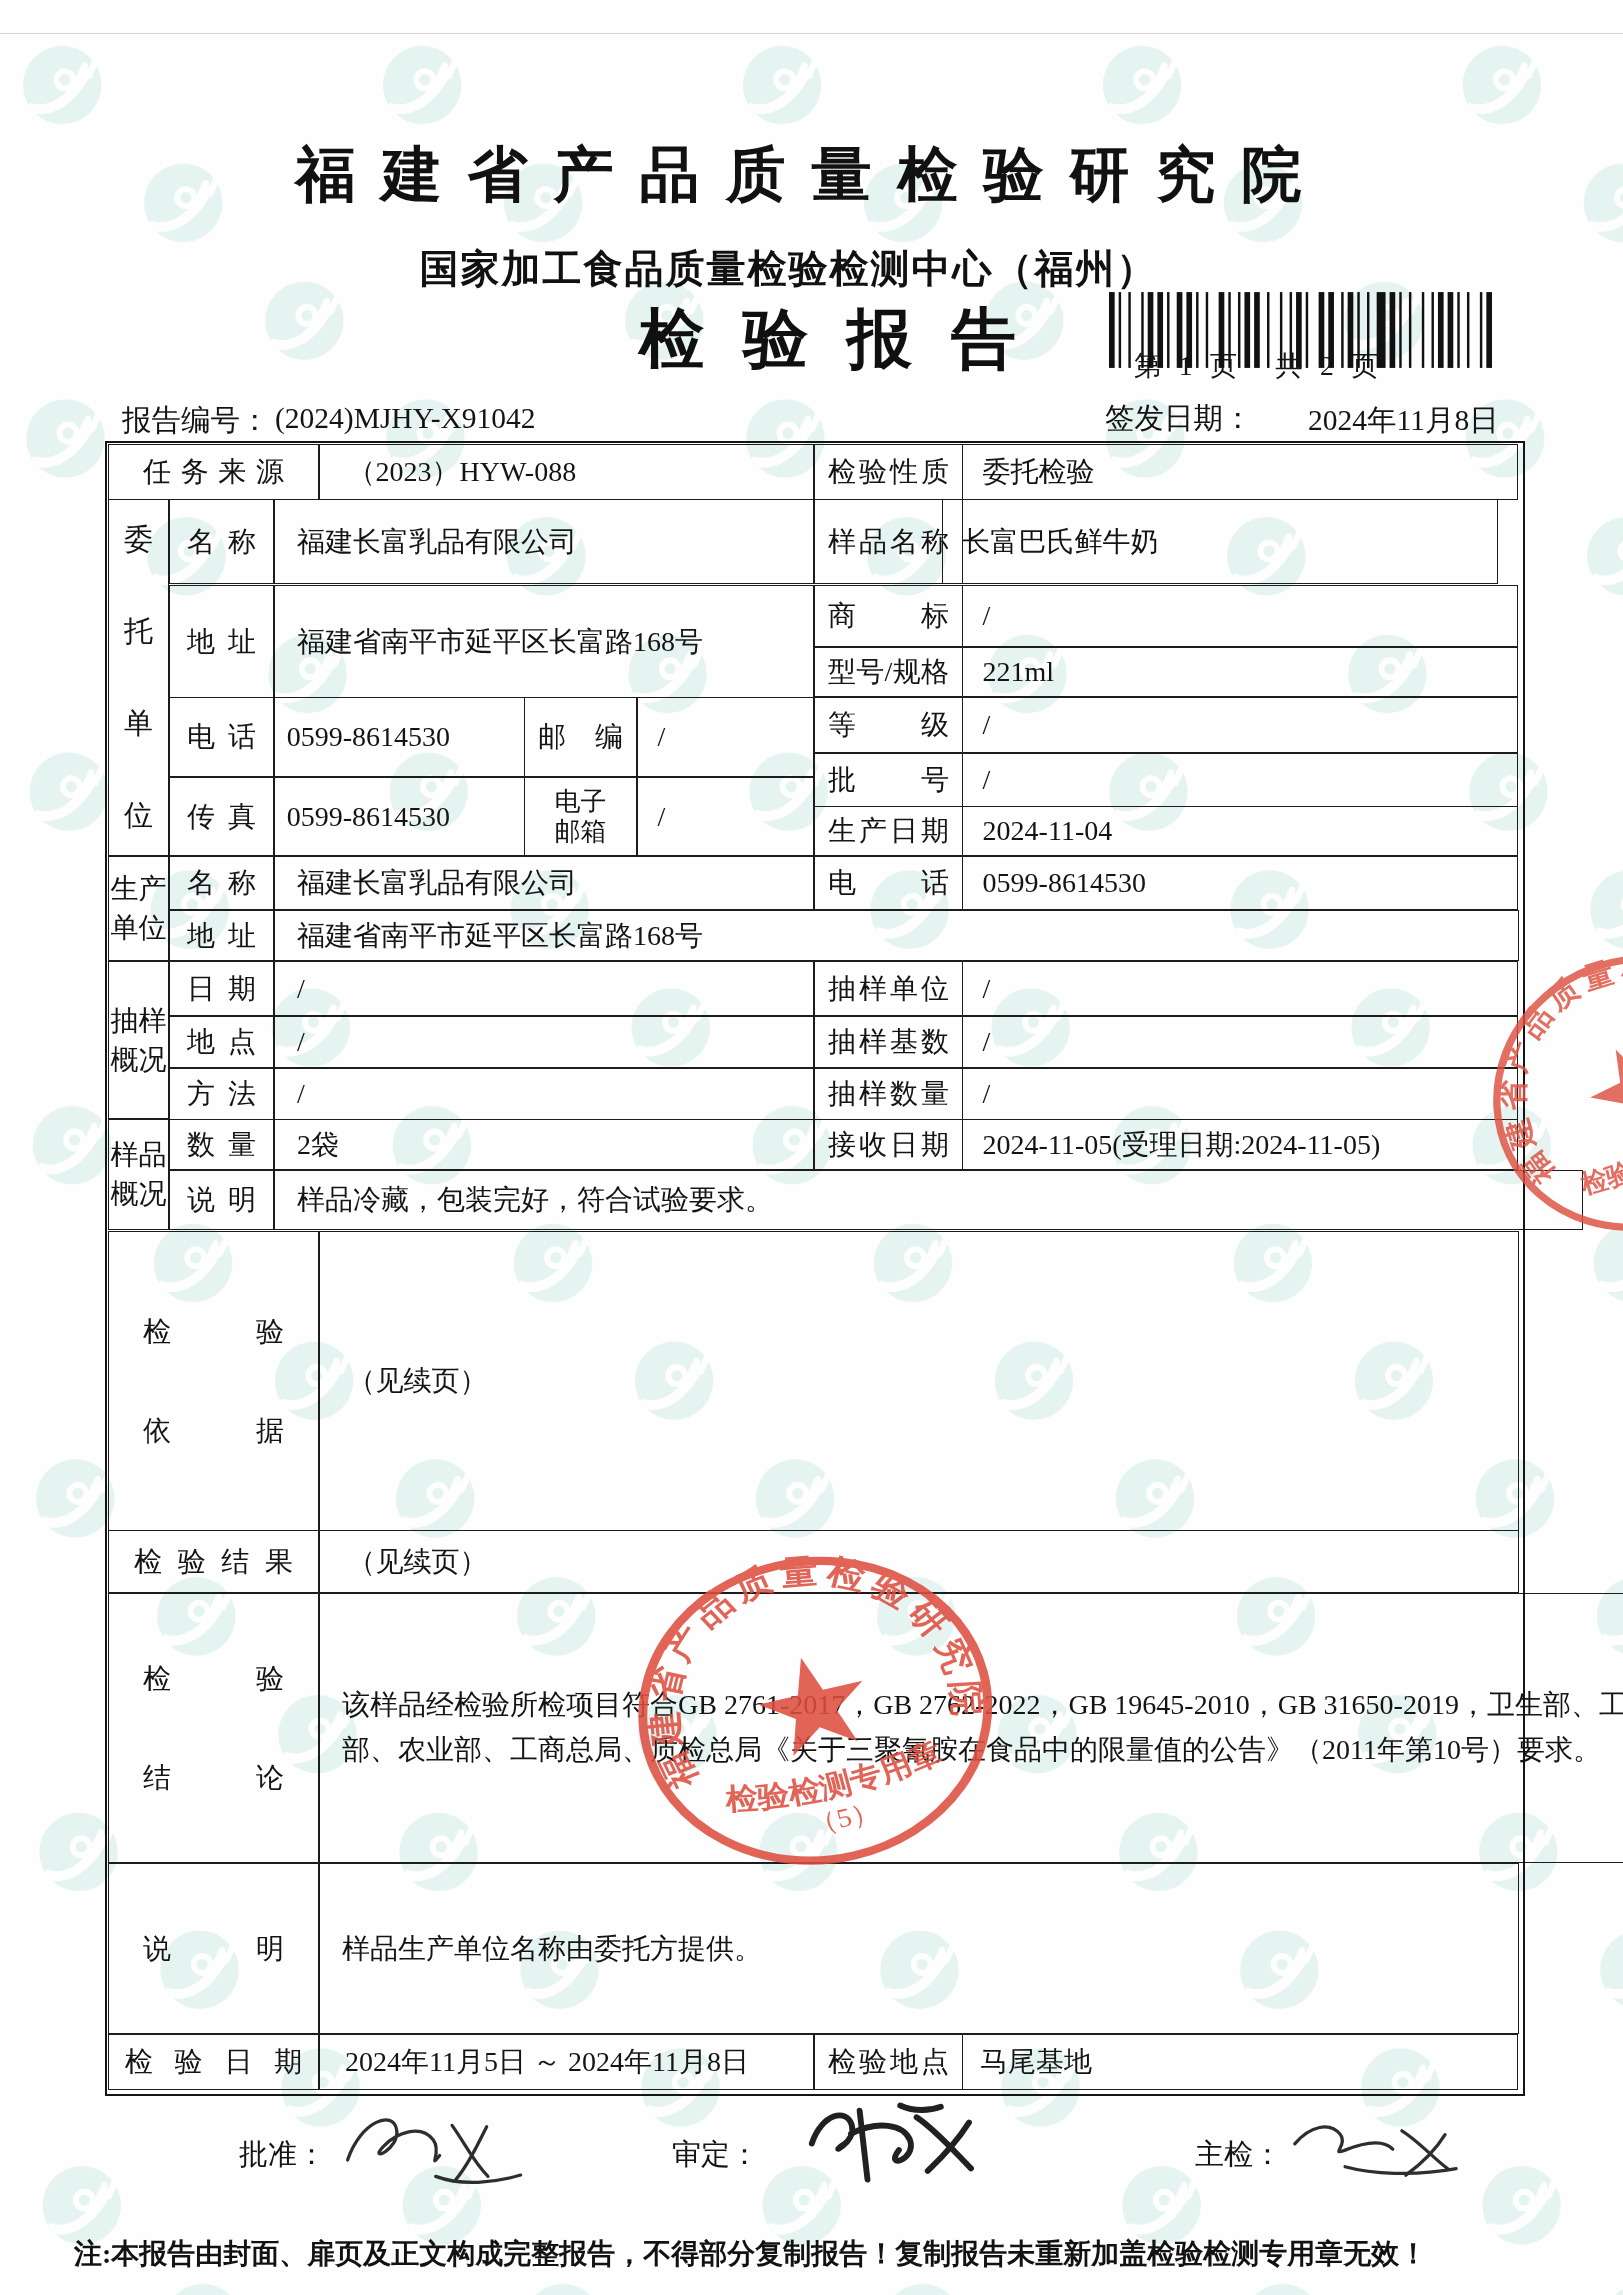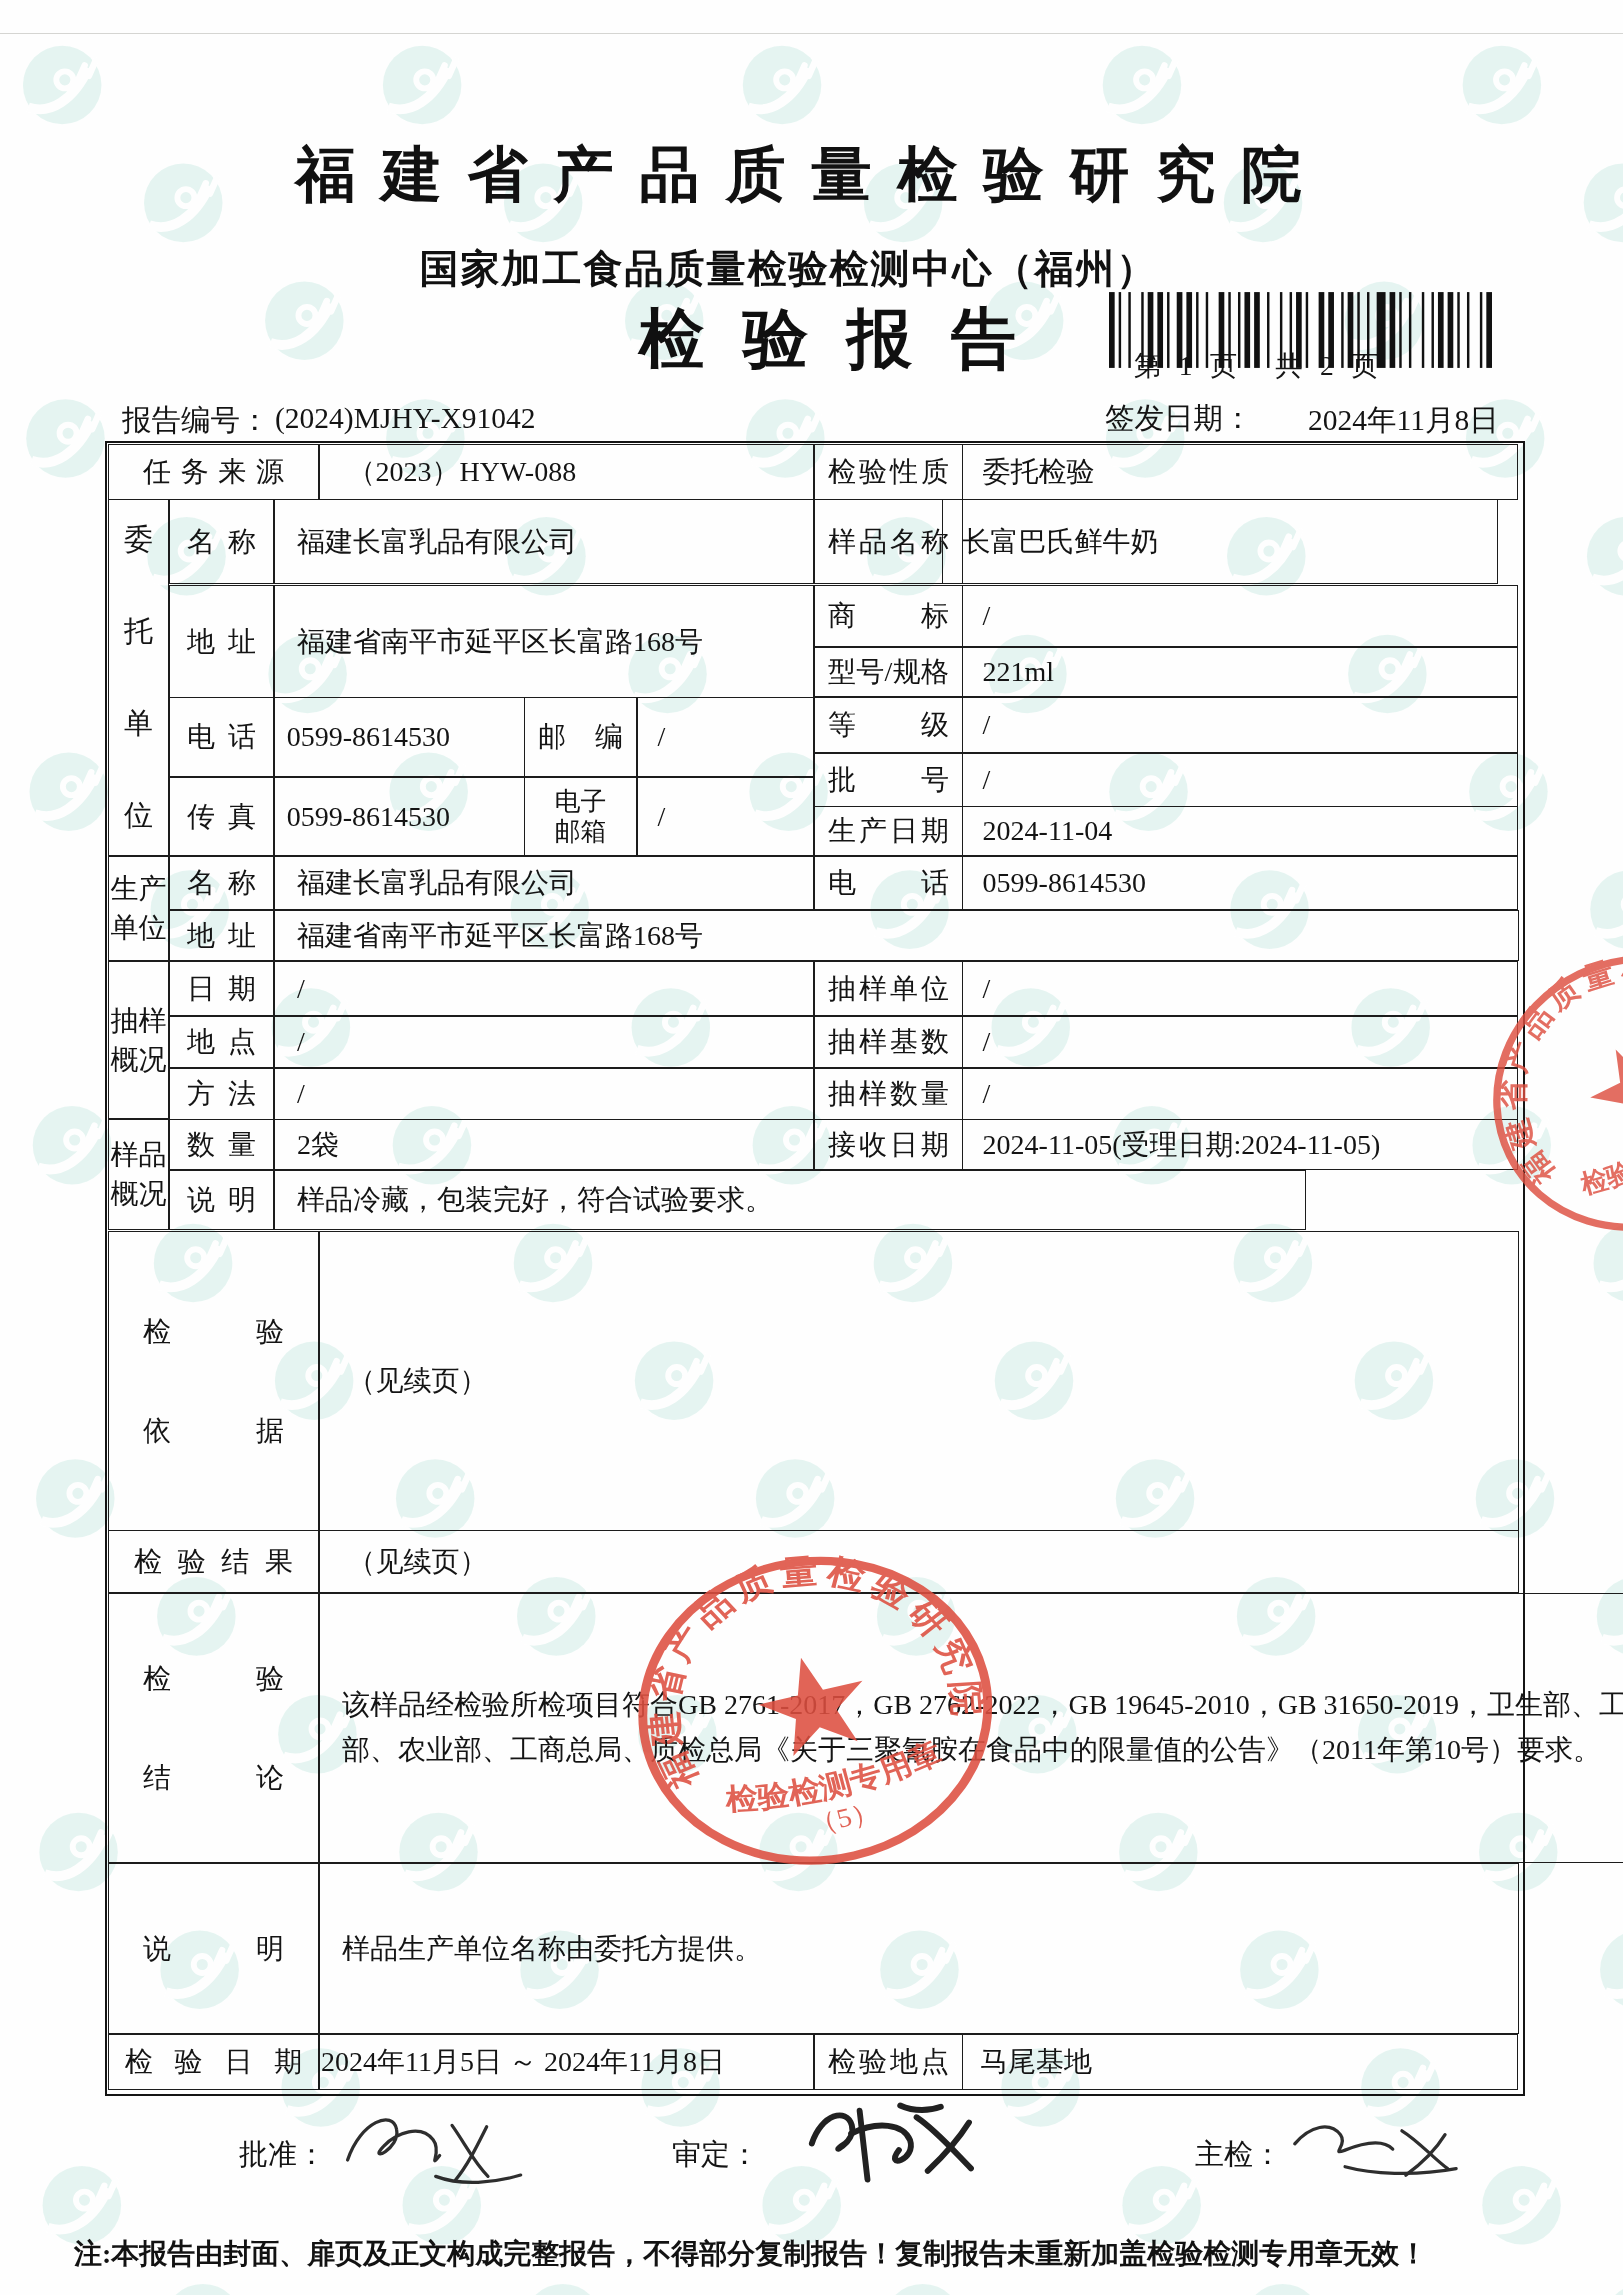--- a/index.html
+++ b/index.html
@@ -416,21 +416,21 @@
       <span>接</span>
       <span>收</span>
       <span>日</span>
       <span>期</span>
     </div>
   <div class="c pl30" style="left:962px;top:1119px;width:556px;height:51px">2024-11-05(受理日期:2024-11-05)</div>
   <div class="c sp p26" style="left:169px;top:1170px;width:105px;height:60px">
       <span>说</span>
       <span>明</span>
     </div>
-  <div class="c pl34" style="left:274px;top:1170px;width:1032px;height:60px">样品冷藏，包装完好，符合试验要求。</div>
+  <div class="c pl34" style="left:274px;top:1170px;width:1309px;height:60px">样品冷藏，包装完好，符合试验要求。</div>
 
   <div class="c col ctr" style="left:108px;top:1231px;width:211px;height:300px;gap:65px">
     <div class="rowsp">
         <span>检</span>
         <span>验</span>
       </div>
     <div class="rowsp">
         <span>依</span>
         <span>据</span>
       </div>
@@ -466,21 +466,21 @@
       </div>
   </div>
   <div class="c pl34" style="left:319px;top:1863px;width:1200px;height:171px">样品生产单位名称由委托方提供。</div>
 
   <div class="c sp" style="left:108px;top:2034px;width:211px;height:56px;padding:0 15.7px">
       <span>检</span>
       <span>验</span>
       <span>日</span>
       <span>期</span>
     </div>
-  <div class="c" style="left:319px;top:2034px;width:495px;height:56px;padding-left:1px">2024年11月5日 ～ 2024年11月8日</div>
+  <div class="c" style="left:319px;top:2034px;width:495px;height:56px;padding-left:25px">2024年11月5日 ～ 2024年11月8日</div>
   <div class="c sp p20" style="left:814px;top:2034px;width:149px;height:56px">
       <span>检</span>
       <span>验</span>
       <span>地</span>
       <span>点</span>
     </div>
   <div class="c" style="left:962px;top:2034px;width:556px;height:56px;padding-left:17px">马尾基地</div>
 
   <div class="outer"></div>
 

